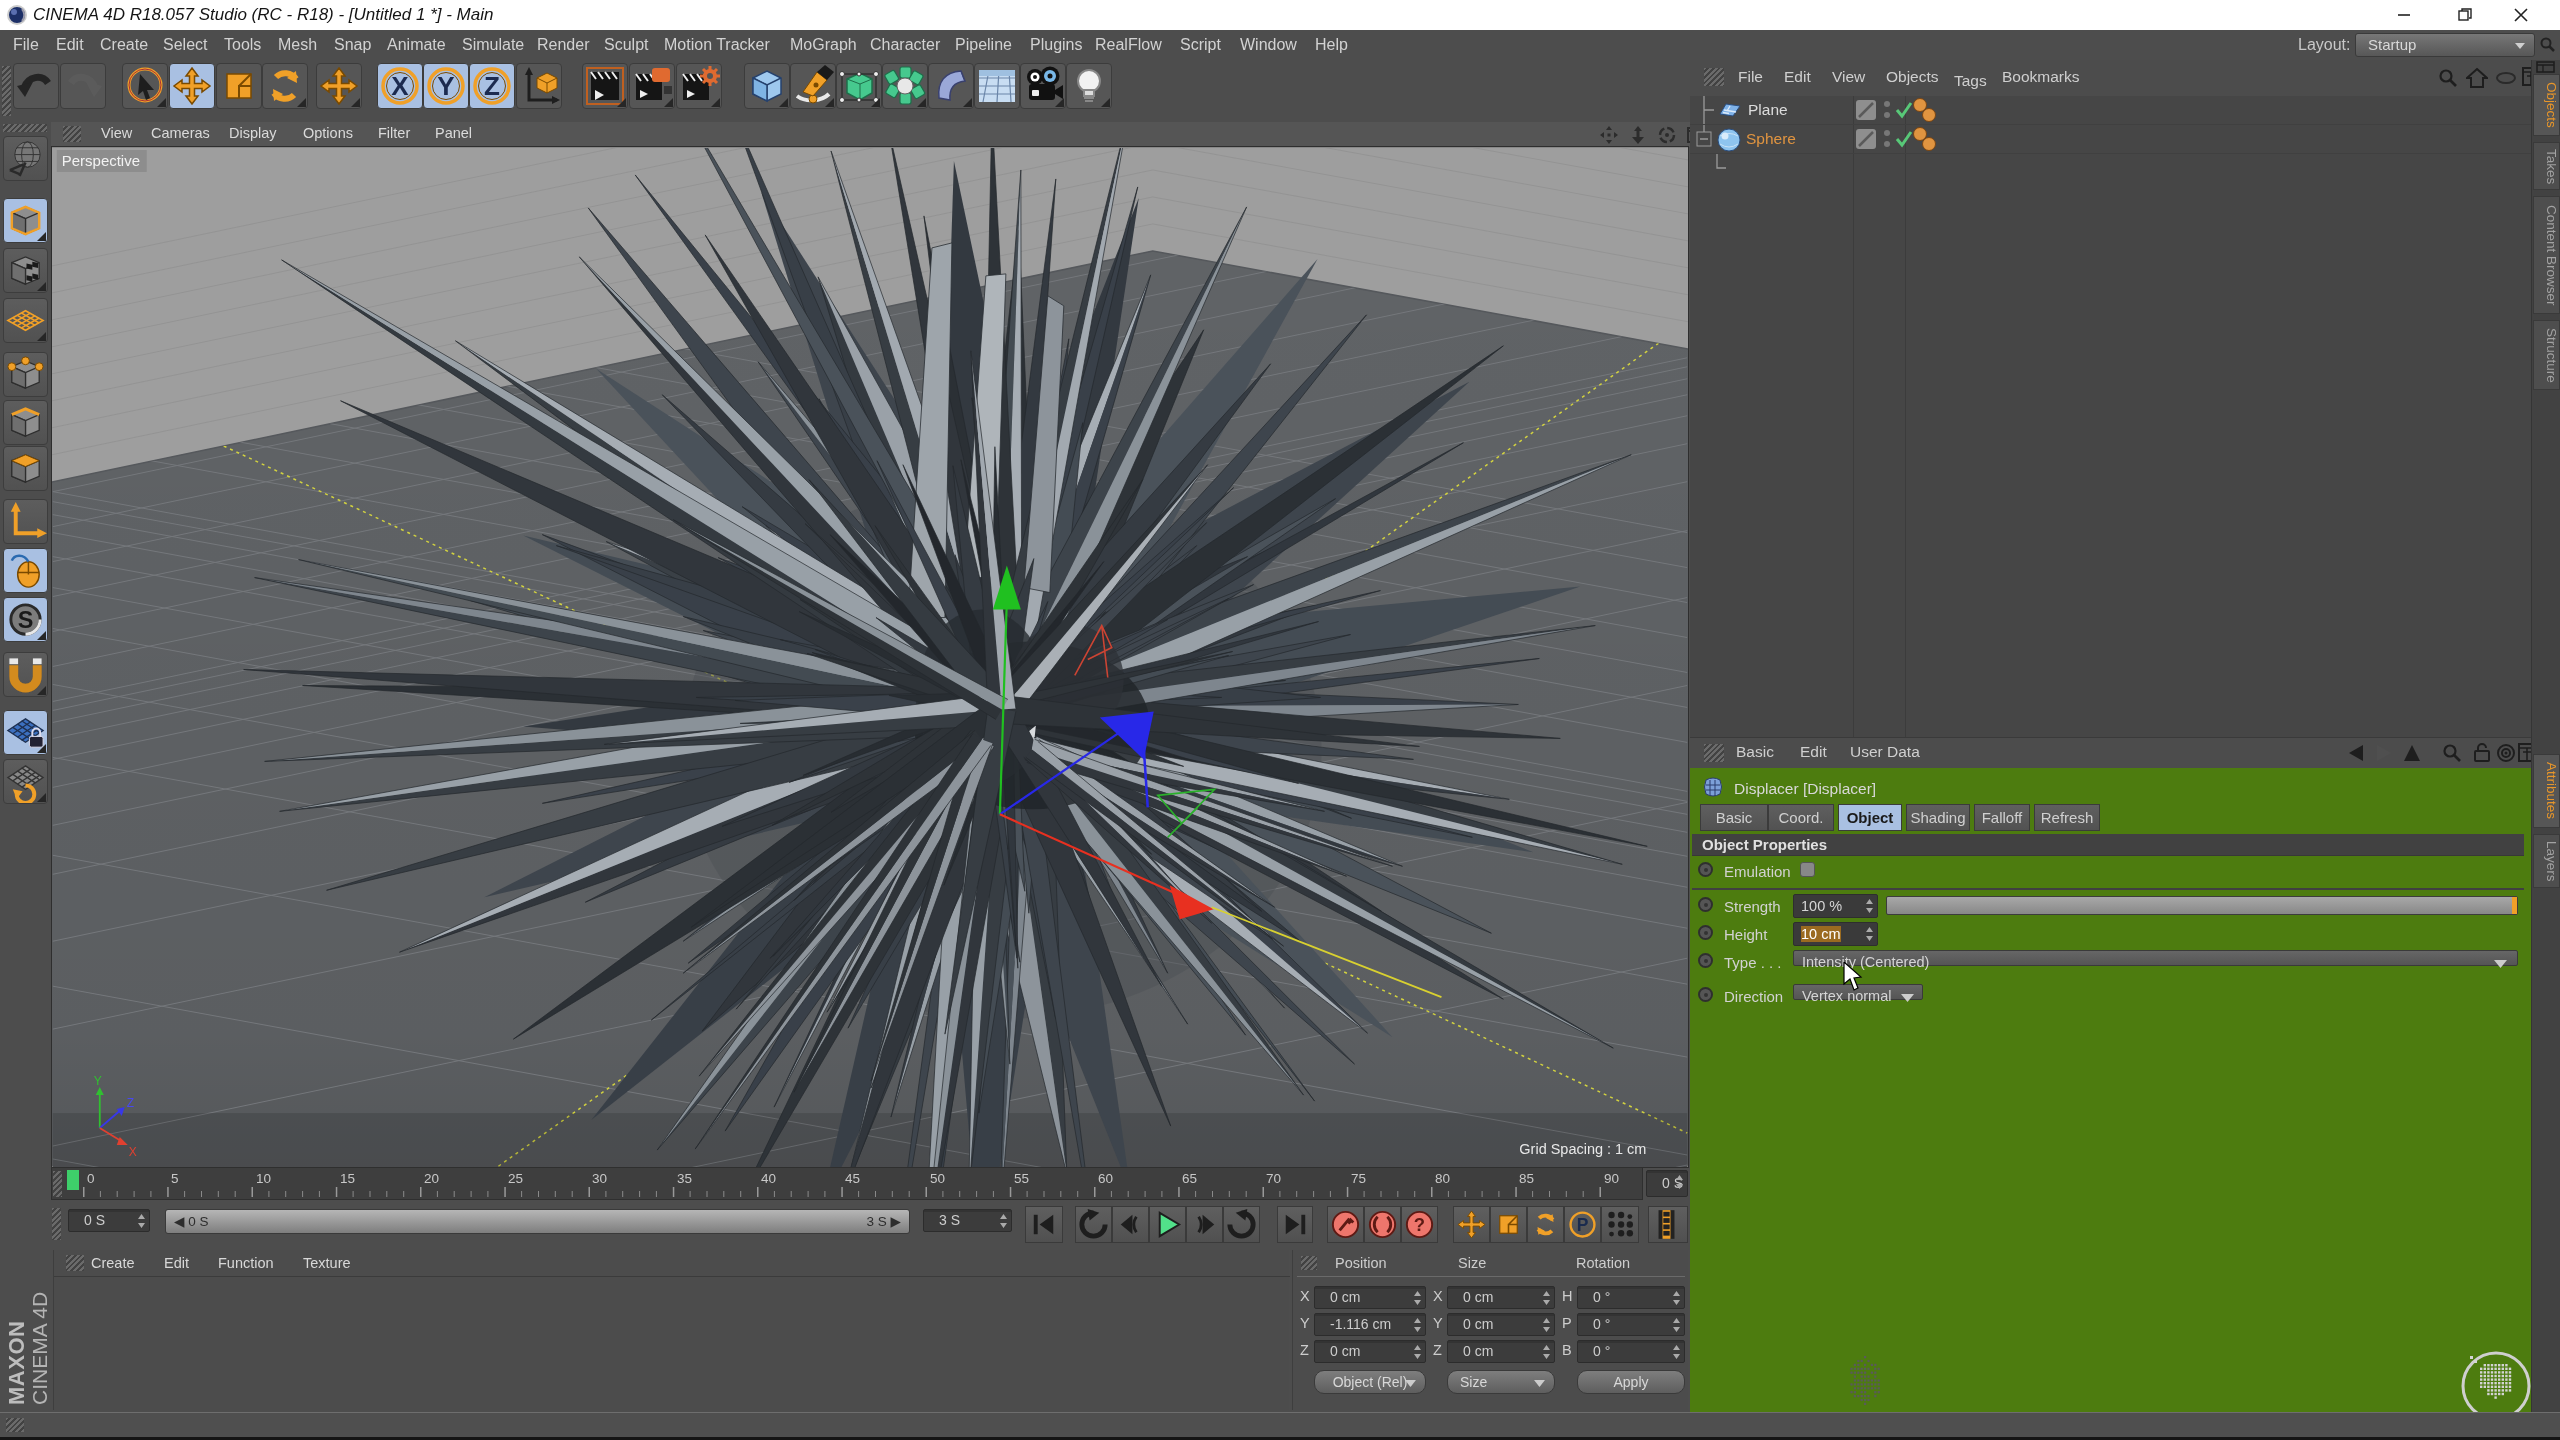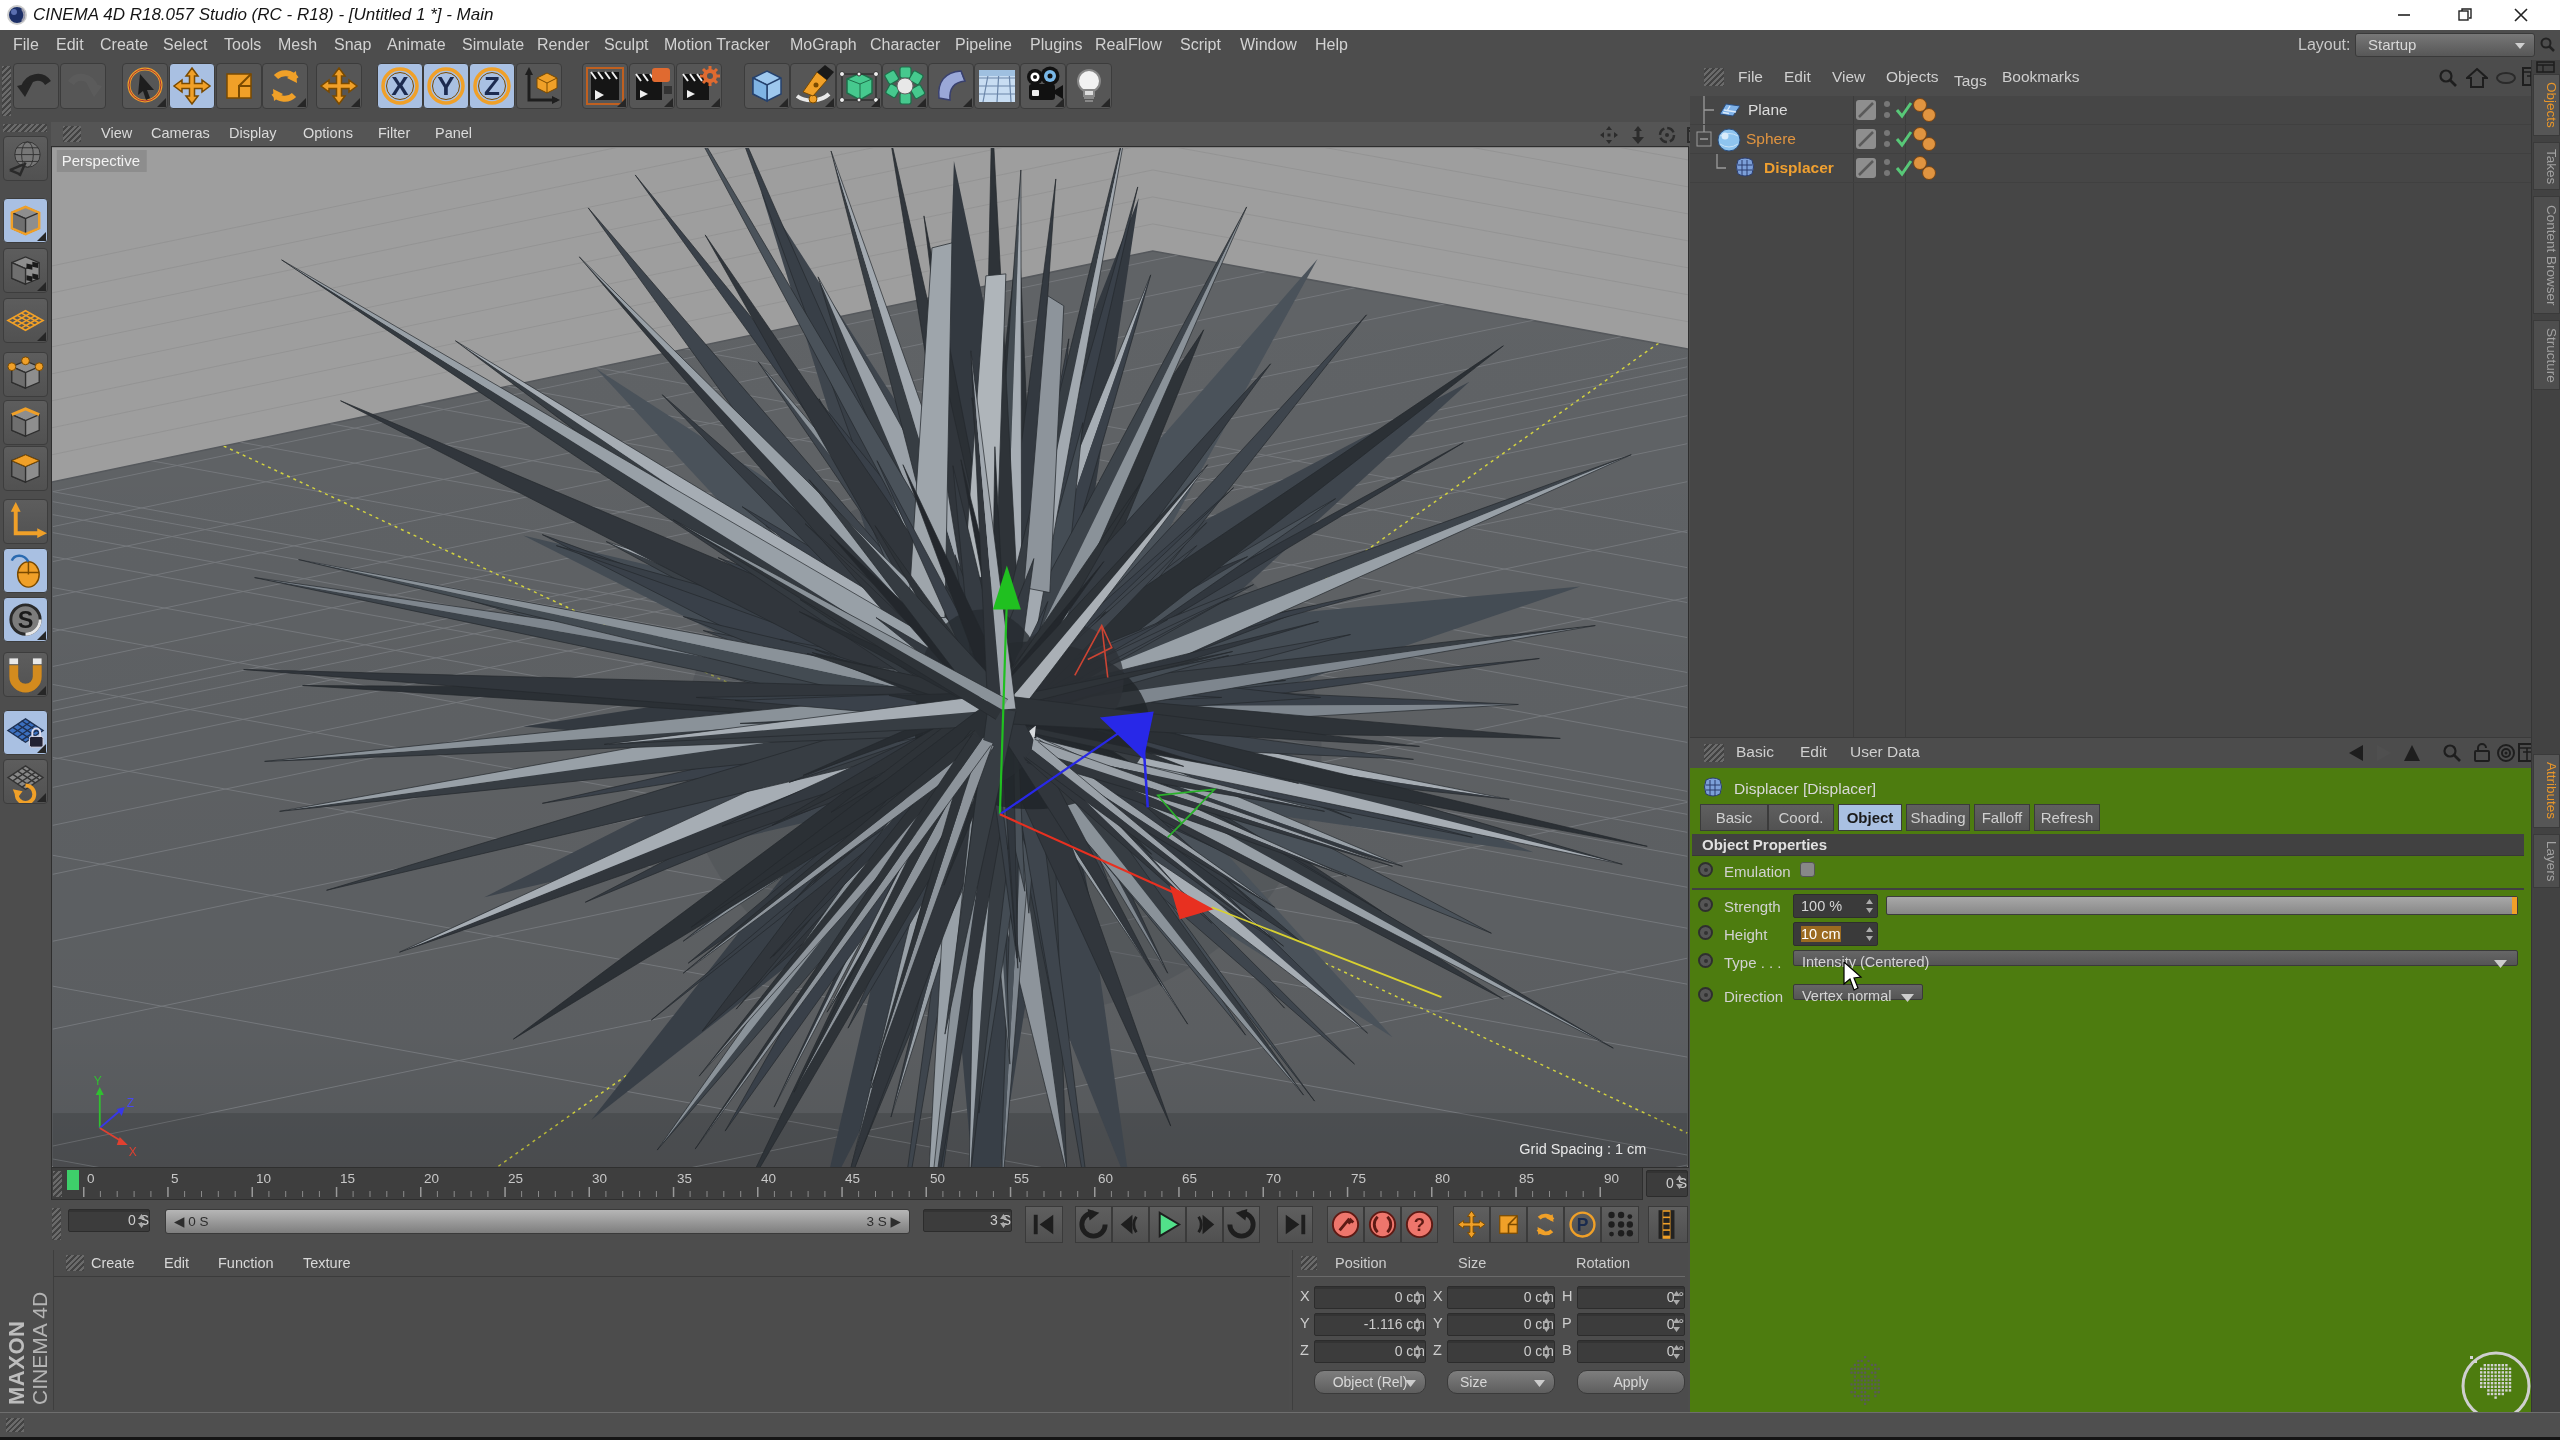--- a/index.html
+++ b/index.html
@@ -22,21 +22,21 @@
 .lbtn.blue{background:#a9c0e2;}
 #vpmenu{position:absolute;left:51px;top:122px;width:1639px;height:25px;background:#555555;}
 #vpmenu span{position:absolute;top:3px;font-size:14.5px;color:#dadada;}
 #viewport{position:absolute;left:52px;top:147px;width:1636px;height:1020px;background:#9e9e9e;outline:1px solid #2e2e2e;border-top:1px solid #888;}
 #ruler{position:absolute;left:51px;top:1167px;width:1592px;height:33px;background:#3e3e3e;border:1px solid #2f2f2f;}
 #playrow{position:absolute;left:51px;top:1200px;width:2560px;height:47px;background:#4d4d4d;}
 .pbtn{position:absolute;top:6px;height:37px;background:linear-gradient(#5f5f5f,#505050);border:1px solid #3a3a3a;}
 #botleft{position:absolute;left:0px;top:1247px;width:1290px;height:163px;background:#4d4d4d;}
 #matpanel{position:absolute;left:53px;top:1250px;width:1236px;height:160px;background:#4c4c4c;border-left:1px solid #3e3e3e;}
 #coordpanel{position:absolute;left:1292px;top:1250px;width:396px;height:160px;background:#4c4c4c;border-left:1px solid #3e3e3e;}
-.cin{position:absolute;height:23px;background:linear-gradient(#333 0 2px,#3c3c3c 2px 100%);border:1px solid #2c2c2c;border-radius:2px;color:#cdcdcd;font-size:14px;line-height:21px;padding-left:7px;text-align:right;}
+.cin{position:absolute;height:23px;background:linear-gradient(#333 0 2px,#3c3c3c 2px 100%);border:1px solid #2c2c2c;border-radius:2px;color:#cdcdcd;font-size:14px;line-height:21px;padding-left:15px;}
 .clbl{position:absolute;color:#cdcdcd;font-size:14.5px;}
 .cbtn{position:absolute;height:24px;background:linear-gradient(#7e7e7e,#5e5e5e);border:1px solid #3a3a3a;border-radius:10px;color:#d8d8d8;font-size:14px;text-align:center;line-height:22px;}
 .spin{position:absolute;right:3px;top:3px;width:9px;height:16px;}
 #rightpanel{position:absolute;left:1690px;top:60px;width:841px;height:1377px;background:#4c4c4c;border-left:1px solid #383838;}
 #objmenu{position:absolute;left:1690px;top:60px;width:841px;height:36px;background:#4c4c4c;}
 #objmenu span,#attrmenu span{position:absolute;font-size:15.5px;color:#cfcfcf;}
 #objtree{position:absolute;left:1690px;top:96px;width:841px;height:641px;background:#464646;}
 .trow{position:absolute;left:0;width:841px;height:29px;}
 .tlabel{position:absolute;top:5px;font-size:15.5px;}
 #attrmenu{position:absolute;left:1690px;top:737px;width:841px;height:31px;background:#4c4c4c;border-top:1px solid #3a3a3a;}
@@ -1689,42 +1689,20 @@
         <circle cx="5" cy="15" r="3" fill="#777"></circle>
       </svg>
       <svg class="abs" style="left:204px;top:4px" width="20" height="20">
         <path d="M3 10 L8 16 L17 3" fill="none" stroke="#58c878" stroke-width="3"></path>
       </svg>
       <svg class="abs" style="left:222px;top:2px" width="26" height="26">
         <circle cx="8" cy="7" r="6.5" fill="#e09440" stroke="#7a4512"></circle>
         <circle cx="17" cy="17" r="6.5" fill="#e09440" stroke="#7a4512"></circle>
       </svg>
     </div>
-    <div class="trow" style="top:58px;border-bottom:1px solid #404040">
-      <div class="abs" style="left:44px;top:2px"><svg width="22" height="24" viewBox="0 0 22 24">
-          <path d="M4 4 q7 -4 14 0 q3 7 0 14 q-7 4 -14 0 q-3 -7 0 -14" fill="#7c9fd8" stroke="#2a3c6e"></path>
-          <path d="M4 9 h14 M4 14 h14 M8 4 v16 M13 4 v16" stroke="#2a3c6e" stroke-width="1" fill="none"></path>
-        </svg></div>
-      <span class="tlabel" style="left:74px;color:#f0a030;font-weight:bold">Displacer</span>
-      <svg class="abs" style="left:166px;top:4px" width="21" height="21">
-        <rect x="0" y="0" width="20" height="20" rx="3" fill="#8e8e8e"></rect>
-        <path d="M3 17 L17 3" stroke="#5a5a5a" stroke-width="2.5"></path>
-      </svg>
-      <svg class="abs" style="left:192px;top:4px" width="10" height="22">
-        <circle cx="5" cy="4" r="3" fill="#777"></circle>
-        <circle cx="5" cy="15" r="3" fill="#777"></circle>
-      </svg>
-      <svg class="abs" style="left:204px;top:4px" width="20" height="20">
-        <path d="M3 10 L8 16 L17 3" fill="none" stroke="#58c878" stroke-width="3"></path>
-      </svg>
-      <svg class="abs" style="left:222px;top:2px" width="26" height="26">
-        <circle cx="8" cy="7" r="6.5" fill="#e09440" stroke="#7a4512"></circle>
-        <circle cx="17" cy="17" r="6.5" fill="#e09440" stroke="#7a4512"></circle>
-      </svg>
-    </div>
   </div>
 <div id="attrmenu">
     <div class="grip" style="left:14px;top:6px;width:20px;height:18px"></div>
     <span style="left:46px;top:5px">Basic</span>
     <span style="left:110px;top:5px">Edit</span>
     <span style="left:160px;top:5px">User Data</span>
     <svg class="abs" style="left:655px;top:5px" width="22" height="20">
       <path d="M18 2 L4 10 L18 18 Z" fill="#1e1e1e"></path>
     </svg>
     <svg class="abs" style="left:683px;top:5px" width="22" height="20" opacity="0.35">

